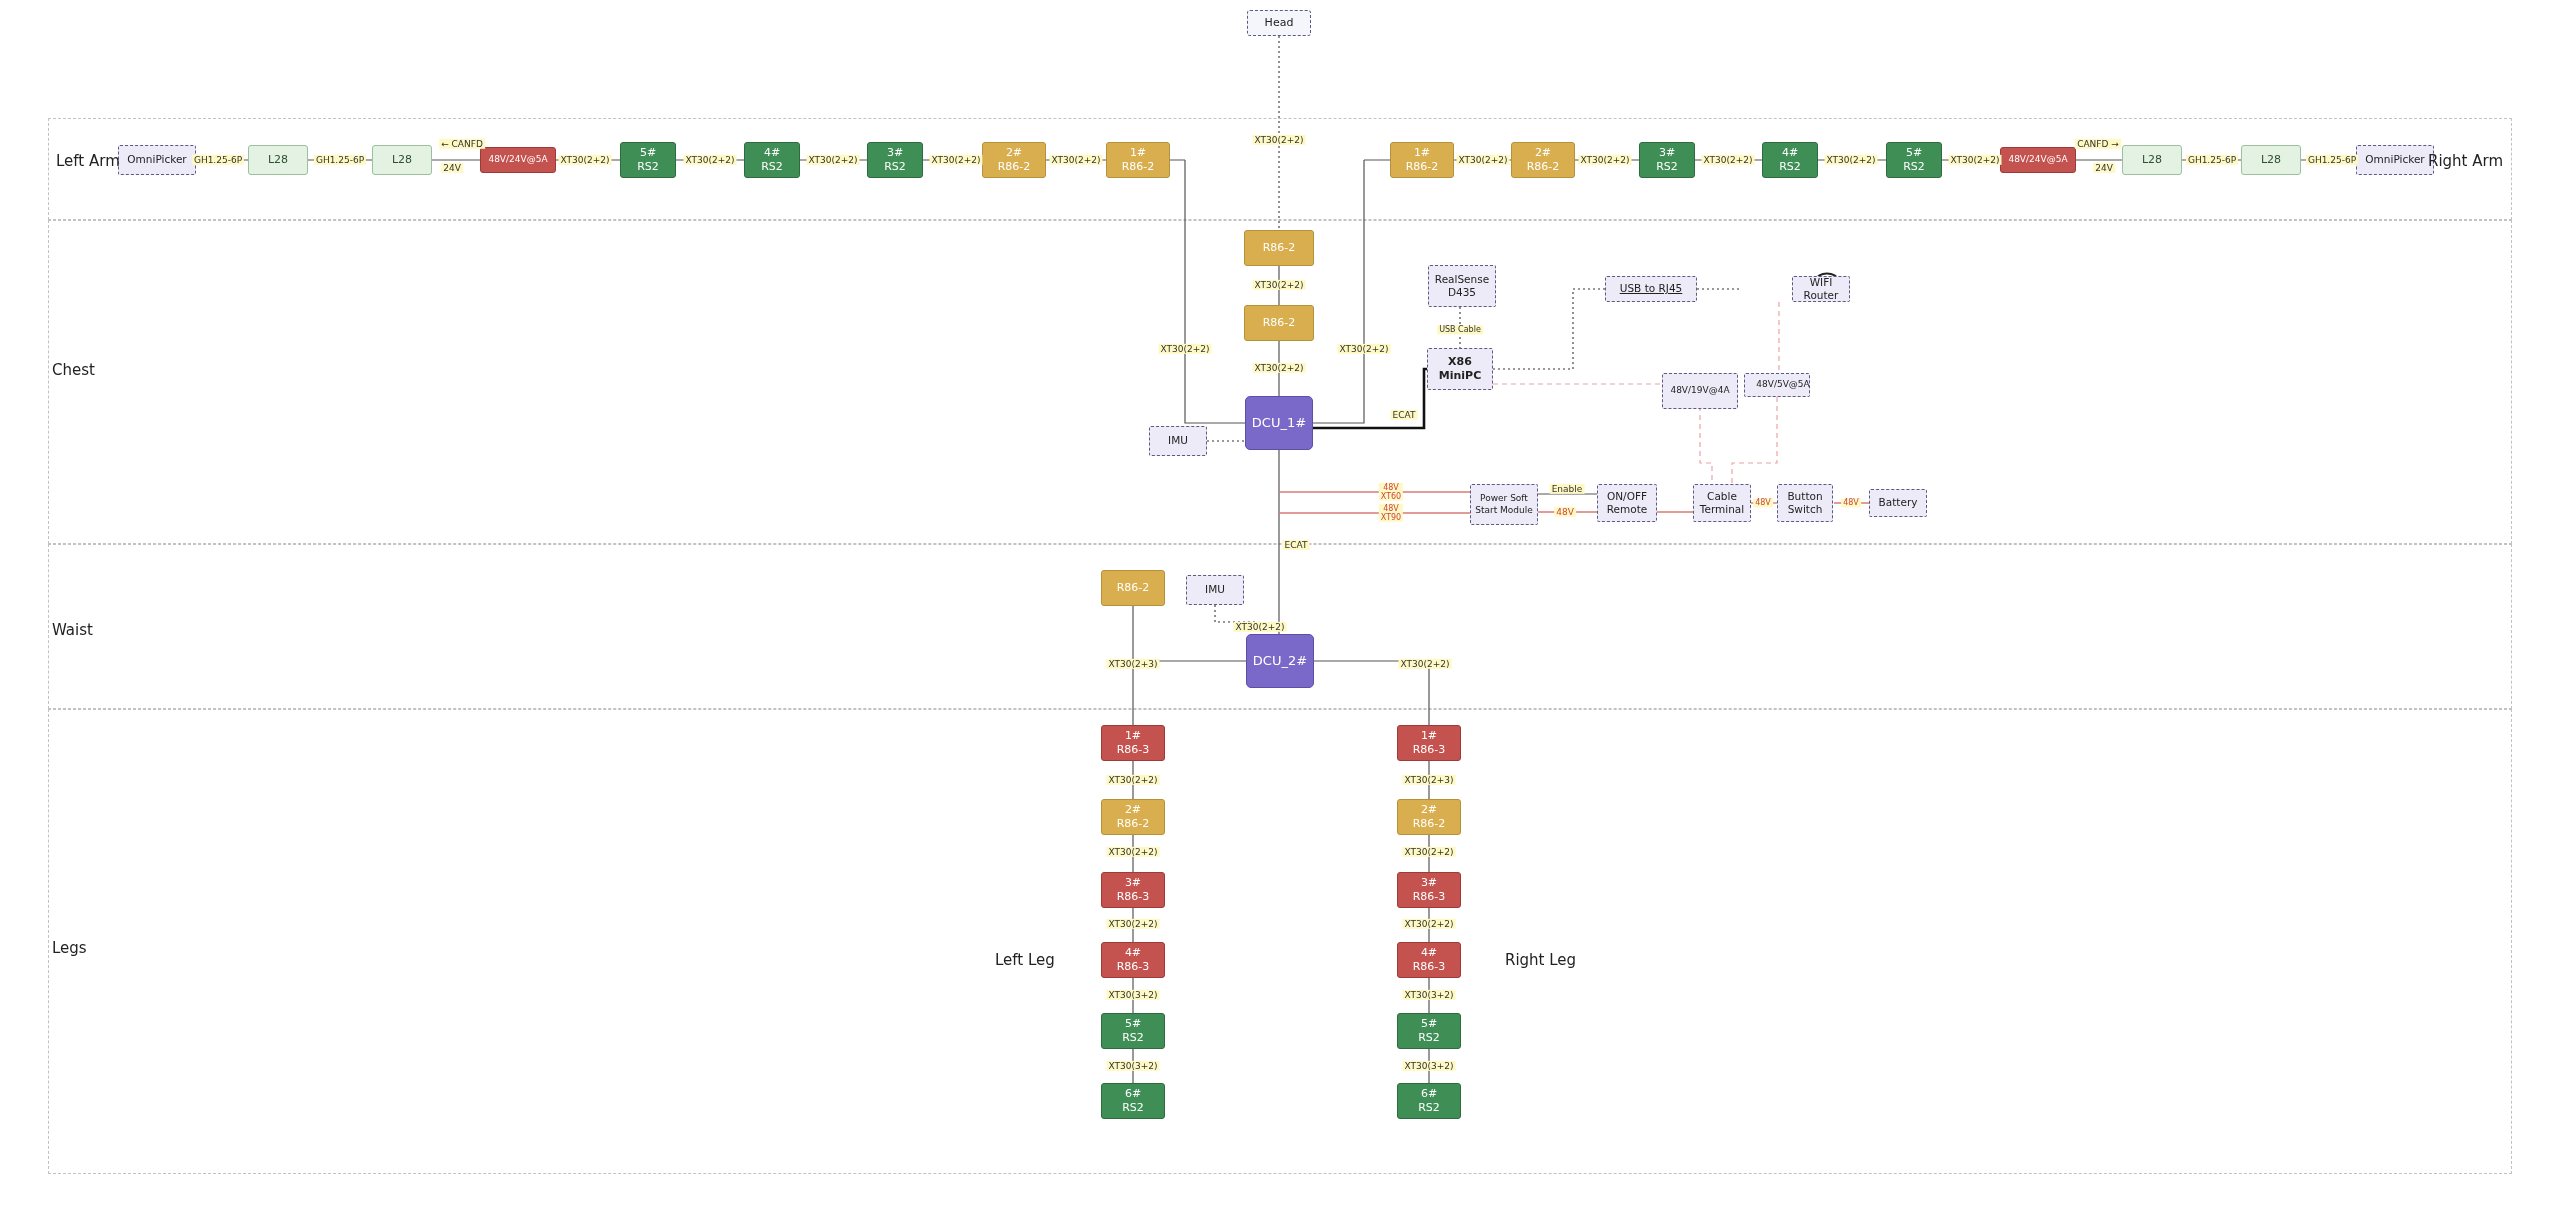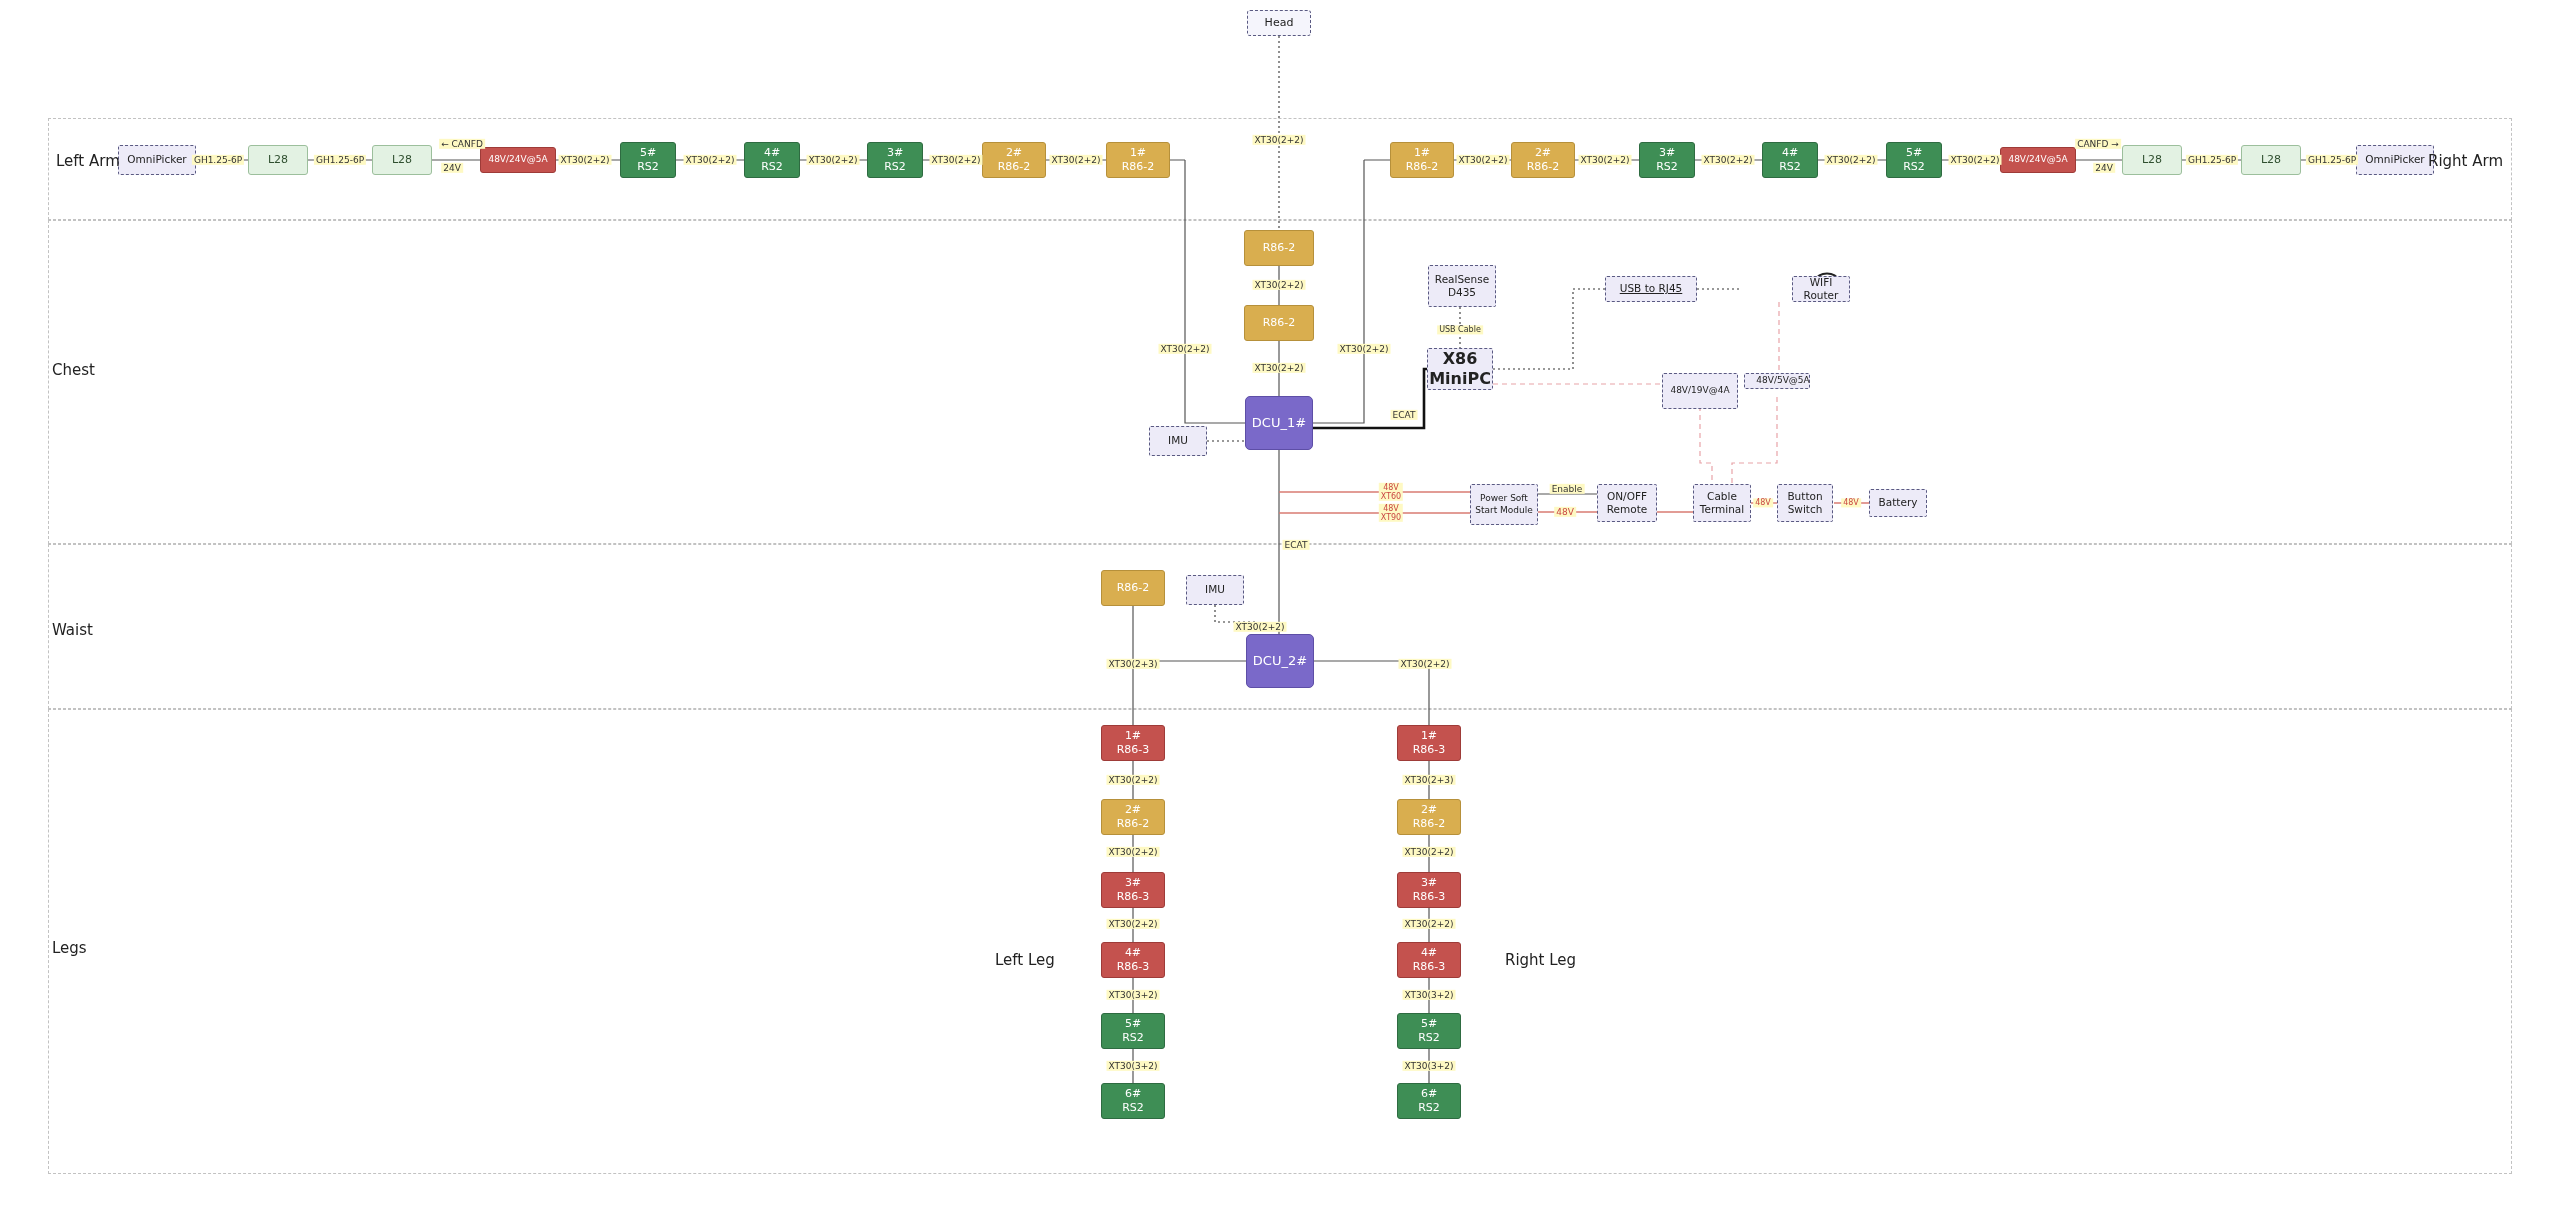--- a/index.html
+++ b/index.html
@@ -17,21 +17,21 @@
     border-radius:3px; font-size:11px;
   }
   .node.green      { background:#3E8E55; border:1px solid #2E6B41; color:#fff; }
   .node.gold       { background:#D9AE4F; border:1px solid #B6903A; color:#fff; }
   .node.red        { background:#C4524E; border:1px solid #9E3B38; color:#fff; }
   .node.purple     { background:#7A69C9; border:1px solid #5D4EA6; color:#fff; font-size:13px; border-radius:5px; }
   .node.lightgreen { background:#E3F2E3; border:1px solid #9CBF9C; color:#2F4F2F; }
   .node.lavender   { background:#EDEBF8; border:1px dashed #5A5A82; color:#222; font-size:10.5px; border-radius:2px; }
   .node.head-box   { background:#F5F5FC; border:1px dashed #5A5A82; color:#222; font-size:11px; }
   .node.small-text { font-size:9px; }
-  .node.strong     { font-size:16px; font-weight:bold; }
+  .node.strong     { font-size:11px; font-weight:bold; }
   .elabel {
     position:absolute; z-index:3; transform:translate(-50%,-50%);
     font-size:9px; color:#333; background:#fef9c3; padding:0 2px;
     white-space:pre-line; text-align:center; line-height:1.15;
   }
   .elabel.red  { color:#C94743; }
   .elabel.tiny { font-size:8px; }
   .section-label { position:absolute; z-index:3; font-size:15px; color:#222; }
 </style>
 </head>
@@ -132,21 +132,21 @@
     <div class="node gold" style="left: 1244px; top: 305px; width: 70px; height: 36px;">R86-2</div>
     <div class="node purple" style="left: 1245px; top: 396px; width: 68px; height: 54px;">DCU_1#</div>
     <div class="node lavender" style="left: 1149px; top: 426px; width: 58px; height: 30px;">IMU</div>
     <div class="node lavender" style="left: 1428px; top: 265px; width: 68px; height: 42px;">RealSense
 D435</div>
     <div class="node lavender strong" style="left: 1427px; top: 348px; width: 66px; height: 42px;">X86
 MiniPC</div>
     <div class="node lavender" style="left: 1605px; top: 276px; width: 92px; height: 26px; text-decoration: underline;">USB to RJ45</div>
     <div class="node lavender" style="left: 1792px; top: 276px; width: 58px; height: 26px;">WIFI Router</div>
     <div class="node lavender small-text" style="left: 1662px; top: 373px; width: 76px; height: 36px;">48V/19V@4A</div>
-    <div class="node lavender small-text" style="left: 1744px; top: 373px; width: 66px; height: 16px; padding-left: 12px;">48V/5V@5A</div>
+    <div class="node lavender small-text" style="left: 1744px; top: 373px; width: 66px; height: 24px; padding-left: 12px;">48V/5V@5A</div>
     <div class="node lavender small-text" style="left: 1470px; top: 484px; width: 68px; height: 41px;">Power Soft
 Start Module</div>
     <div class="node lavender" style="left: 1597px; top: 484px; width: 60px; height: 38px;">ON/OFF
 Remote</div>
     <div class="node lavender" style="left: 1693px; top: 484px; width: 58px; height: 38px;">Cable
 Terminal</div>
     <div class="node lavender" style="left: 1777px; top: 484px; width: 56px; height: 38px;">Button
 Switch</div>
     <div class="node lavender" style="left: 1869px; top: 489px; width: 58px; height: 28px;">Battery</div>
     <div class="node gold" style="left: 1101px; top: 570px; width: 64px; height: 36px;">R86-2</div>

